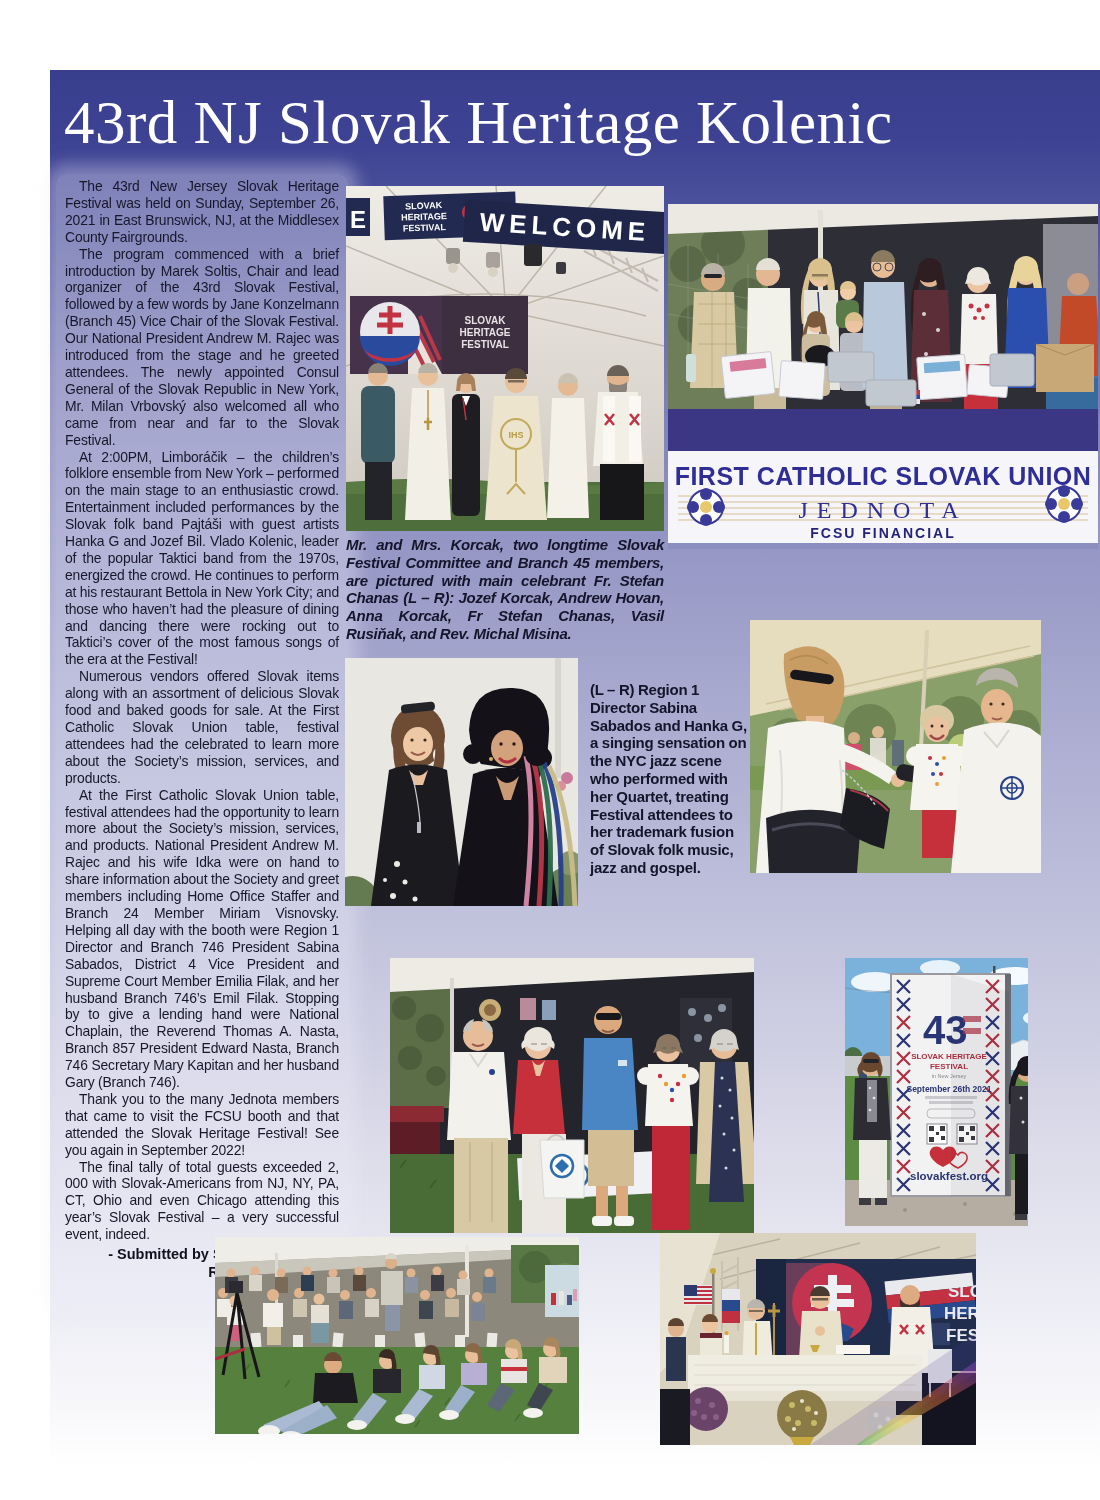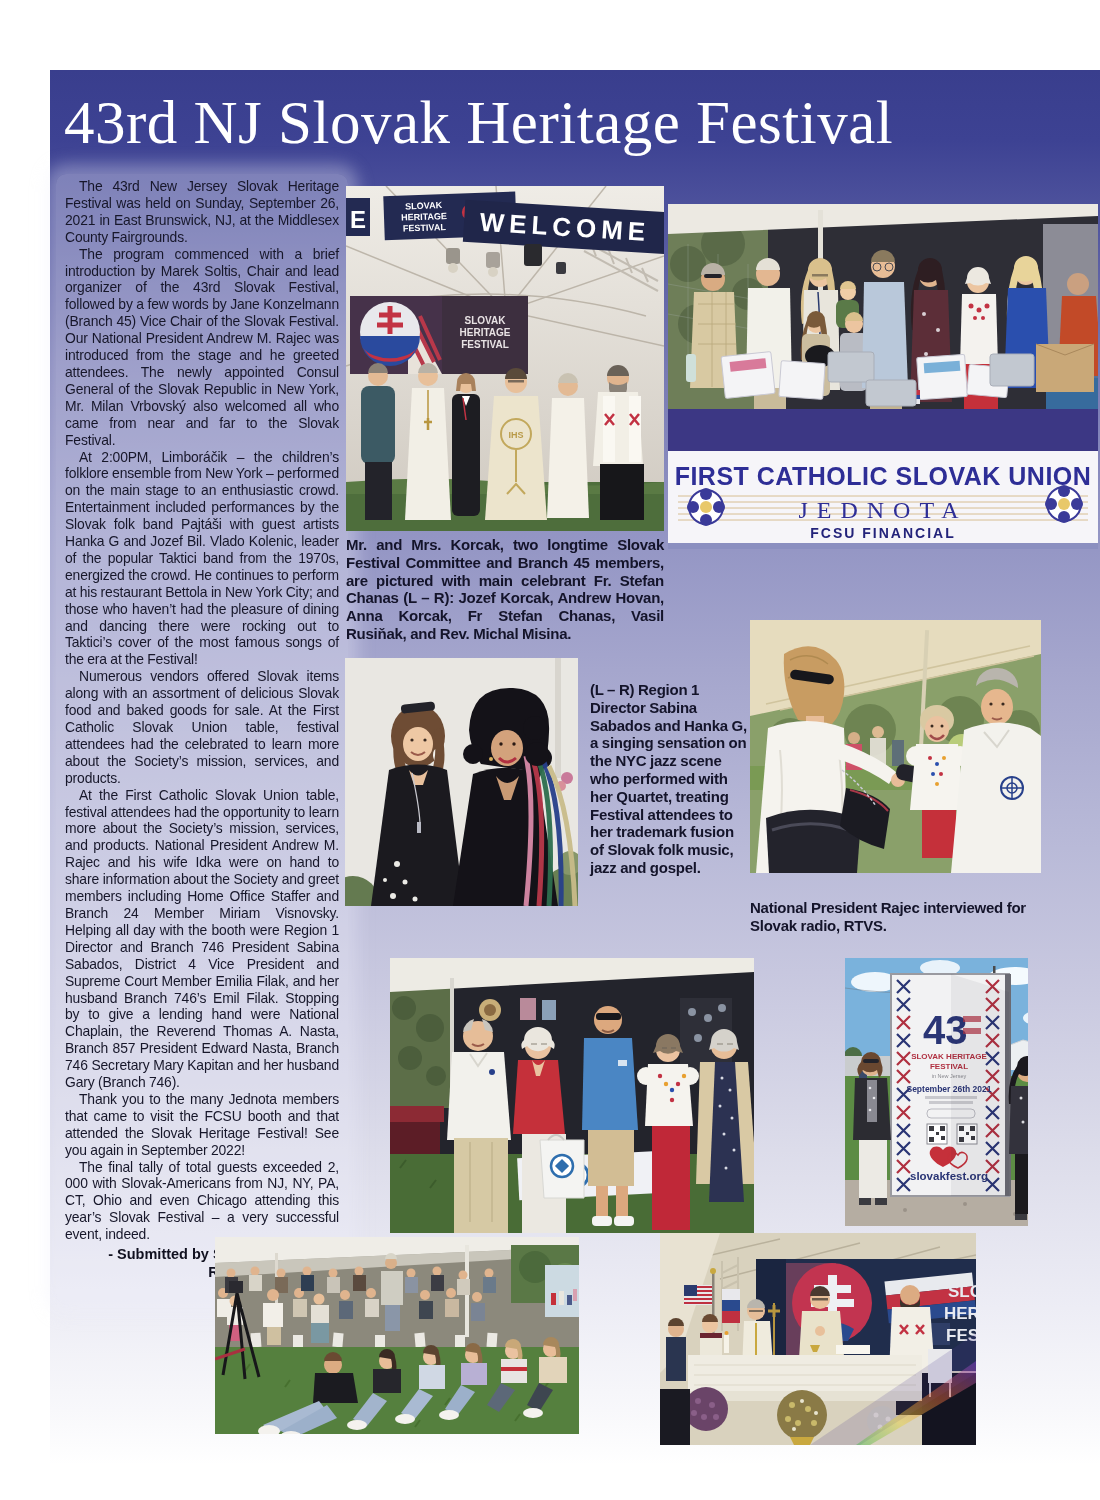--- a/index.html
+++ b/index.html
@@ -40,21 +40,21 @@
     text-align:justify;
   }
   .cap.left { text-align:left;margin-top:21px; }
 </style>
 </head>
 <body>
 
 <div class="sheet">
   <div class="panel">
 
-    <h1 class="title">43rd NJ Slovak Heritage Festival</h1>
+    <h1 class="title">43rd NJ Slovak Heritage Kolenic</h1>
 
     <div class="textcol">
       <p class="body">The 43rd New Jersey Slovak Heritage Festival was held on Sunday, September 26, 2021 in East Brunswick, NJ, at the Middlesex County Fairgrounds.</p>
       <p class="body">The program commenced with a brief introduction by Marek Soltis, Chair and lead organizer of the 43rd Slovak Festival, followed by a few words by Jane Konzelmann (Branch 45) Vice Chair of the Slovak Festival.  Our National President Andrew M. Rajec was introduced from the stage and he greeted attendees. The newly appointed Consul General of the Slovak Republic in New York, Mr. Milan Vrbovský also welcomed all who came from near and far to the Slovak Festival.</p>
       <p class="body">At 2:00PM, Limboráčik – the children’s folklore ensemble from New York – performed on the main stage to an enthusiastic crowd.  Entertainment included performances by the Slovak folk band Pajtáši with guest artists Hanka G and Jozef Bil. Vlado Kolenic, leader of the popular Taktici band from the 1970s, energized the crowd. He continues to perform at his restaurant Bettola in New York City; and those who haven’t had the pleasure of dining and dancing there were rocking out to Taktici’s cover of the most famous songs of the era at the Festival!</p>
       <p class="body">Numerous vendors offered Slovak items along with an assortment of delicious Slovak food and baked goods for sale.  At the First Catholic Slovak Union table, festival attendees had the celebrated to learn more about the Society’s mission, services, and products.</p>
       <p class="body">At the First Catholic Slovak Union table, festival attendees had the opportunity to learn more about the Society’s mission, services, and products.  National President Andrew M. Rajec and his wife Idka were on hand to share information about the Society and greet members including Home Office Staffer and Branch 24 Member Miriam Visnovsky.  Helping all day with the booth were Region 1 Director and Branch 746 President Sabina Sabados, District 4 Vice President and Supreme Court Member Emilia Filak, and her husband Branch 746’s Emil Filak.  Stopping by to give a lending hand were National Chaplain, the Reverend Thomas A. Nasta, Branch 857 President Edward Nasta, Branch 746 Secretary Mary Kapitan and her husband Gary (Branch 746).</p>
       <p class="body">Thank you to the many Jednota members that came to visit the FCSU booth and that attended the Slovak Heritage Festival!  See you again in September 2022!</p>
       <p class="body">The final tally of total guests exceeded 2, 000 with Slovak-Americans from NJ, NY, PA, CT, Ohio and even Chicago attending this year’s Slovak Festival – a very successful event, indeed.</p>
       <p class="byline"><span>- Submitted by Sabina Sabados,</span><br>
@@ -156,21 +156,21 @@
           <path d="M261 190 a11 11 0 0 1 22 0 z" fill="#6a6258"></path>
           <path d="M263 196 a11 7 0 0 0 18 0 v7 a9 7 0 0 1 -18 0 z" fill="#8a8278"></path>
           <path d="M252 206 h40 l5 74 h-50 z" fill="#f2efe6"></path>
           <rect x="254" y="278" width="44" height="56" fill="#17171a"></rect>
           <rect x="257" y="210" width="12" height="66" fill="#faf8f2"></rect>
             <rect x="283" y="210" width="12" height="66" fill="#faf8f2"></rect>
           <path d="M259 228 l9 11 m0 -11 l-9 11 M284 228 l9 11 m0 -11 l-9 11" stroke="#c23243" stroke-width="2.5"></path>
         </g>
       </svg>
     </figure>
-    <figcaption class="cap" style="left:296px;top:466px;width:318px;">Mr. and Mrs. Korcak, two longtime Slovak Festival Committee and Branch 45 members, are pictured with main celebrant Fr. Stefan Chanas (L – R): Jozef Korcak, Andrew Hovan, Anna Korcak, Fr Stefan Chanas, Vasil Rusiňak, and Rev. Michal Misina.</figcaption>
+    <figcaption class="cap" style="left:296px;top:466px;width:318px;font-style:italic;">Mr. and Mrs. Korcak, two longtime Slovak Festival Committee and Branch 45 members, are pictured with main celebrant Fr. Stefan Chanas (L – R): Jozef Korcak, Andrew Hovan, Anna Korcak, Fr Stefan Chanas, Vasil Rusiňak, and Rev. Michal Misina.</figcaption>
 
     <figure class="photo" style="left:618px;top:134px;width:430px;height:345px;">
       <svg viewBox="0 0 430 345" width="430" height="345">
         <rect width="430" height="345" fill="#2e2e36"></rect>
         <rect x="0" y="0" width="100" height="205" fill="#6e7e58"></rect>
         <g fill="#5a6a48">
             <circle cx="20" cy="60" r="18"></circle>
             <circle cx="55" cy="40" r="22"></circle>
             <circle cx="80" cy="90" r="16"></circle>
             <circle cx="30" cy="120" r="20"></circle>
@@ -417,21 +417,20 @@
           <path d="M214 110 q34 -14 66 -2 l11 8 v137 h-90 z" fill="#f3f2ed"></path>
           <path d="M234 112 l13 15 12 -17" stroke="#d8d6ce" stroke-width="2" fill="none"></path>
           <g stroke="#27408b" fill="none">
             <circle cx="262" cy="168" r="11" stroke-width="2"></circle>
               <circle cx="262" cy="168" r="5" stroke-width="1.5"></circle>
             <path d="M262 157 v22 M251 168 h22" stroke-width="1.5"></path>
           </g>
         </g>
       </svg>
     </figure>
-    <figcaption class="cap left" style="left:700px;top:808px;width:295px;">National President Rajec interviewed for Slovak radio, RTVS.</figcaption>
 
     <figure class="photo" style="left:340px;top:888px;width:364px;height:275px;">
       <svg viewBox="0 0 364 275" width="364" height="275">
         <rect width="364" height="275" fill="#23242c"></rect>
         <rect x="0" y="20" width="64" height="130" fill="#5c6e48"></rect>
         <g fill="#4c5e3c">
             <circle cx="14" cy="50" r="12"></circle>
             <circle cx="40" cy="70" r="14"></circle>
             <circle cx="20" cy="100" r="12"></circle>
             <circle cx="46" cy="118" r="10"></circle>

